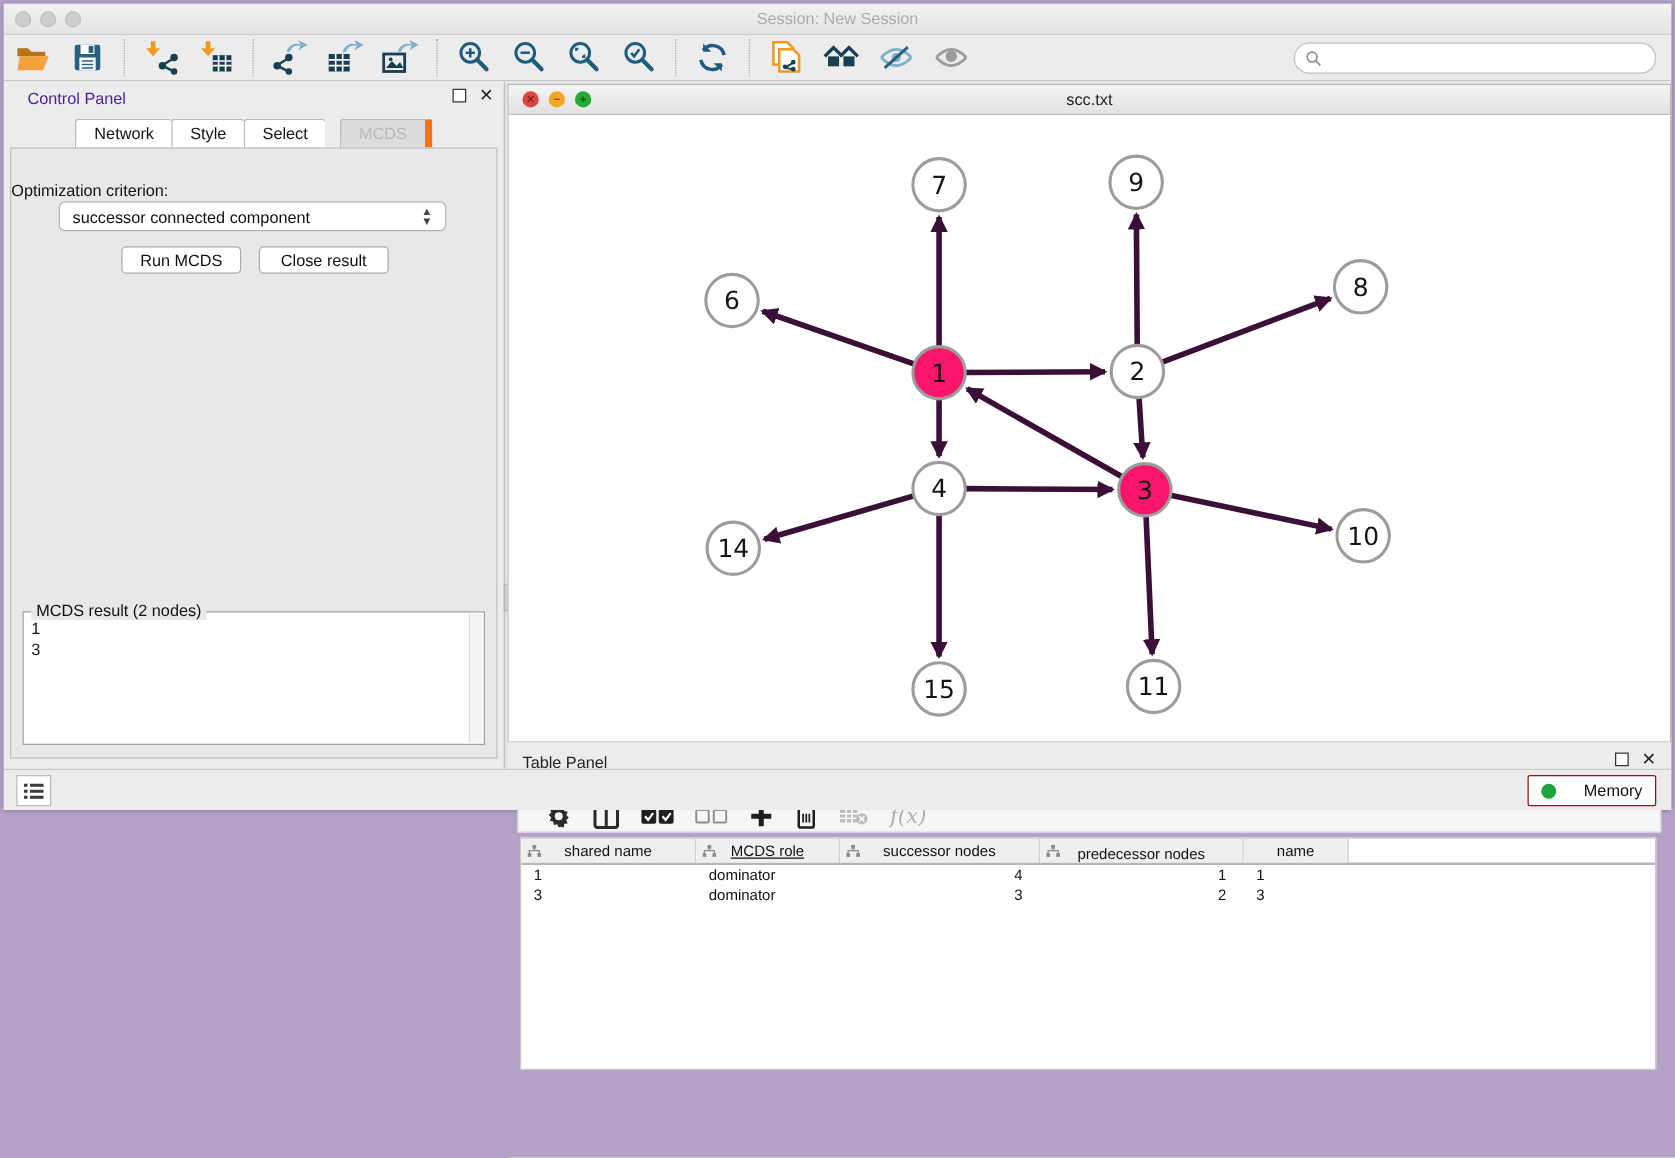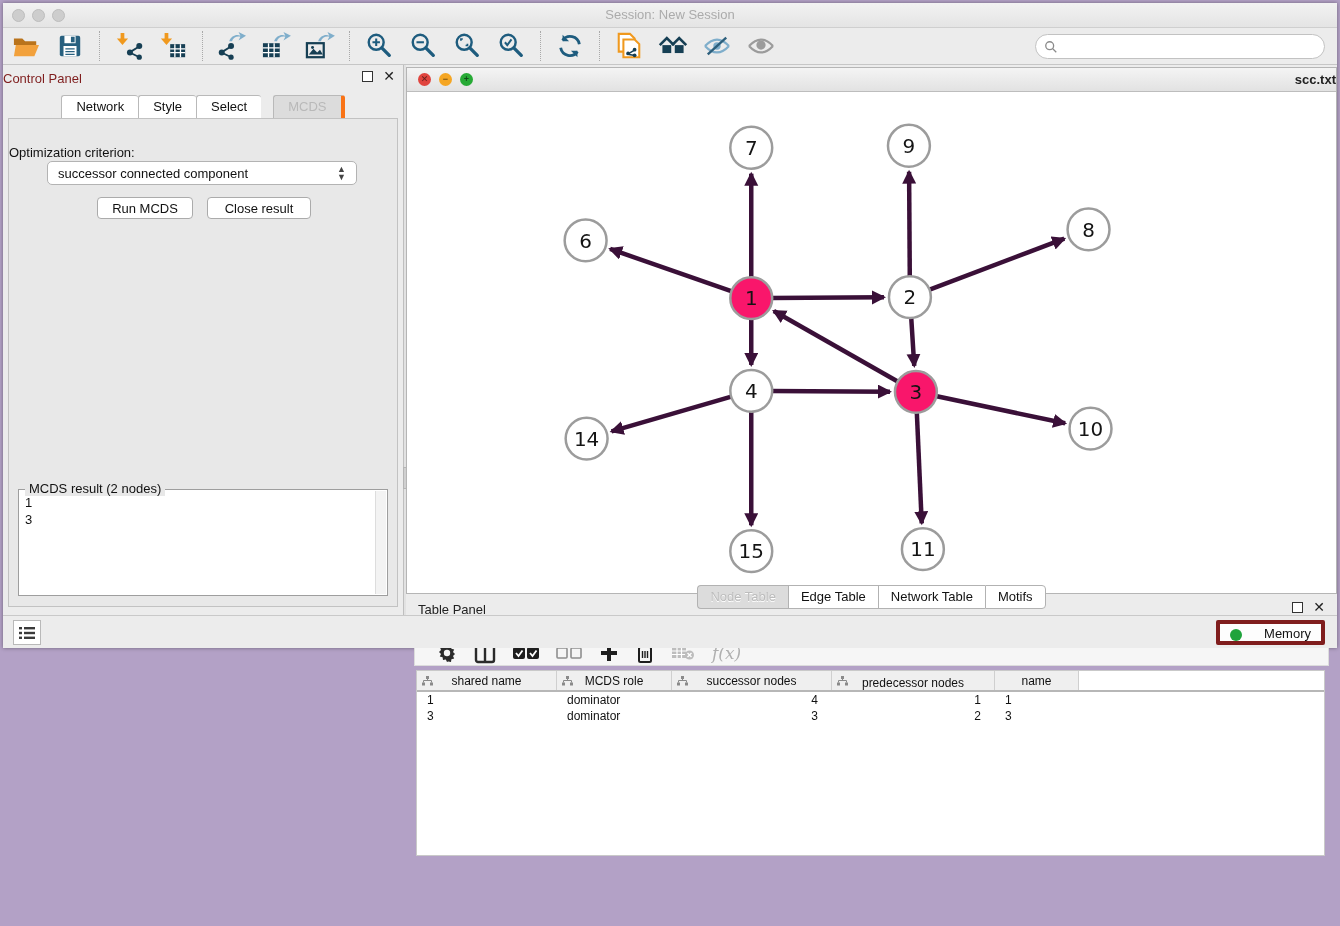--- a/index.html
+++ b/index.html
@@ -21,42 +21,42 @@
   #search-wrap input { border:none; outline:none; flex:1; font-size:13px; background:transparent; height:20px; }
 
   
   #main { position:absolute; top:62px; left:0; right:0; bottom:33px; }
   #control-panel { position:absolute; left:0; top:0; width:400px; bottom:0; background:#ececec; }
   #v-splitter { position:absolute; left:400px; top:0; width:3px; bottom:0; background:#e2e2e2; border-left:1px solid #bfbfbf; }
   #v-splitter .grip { position:absolute; top:402px; left:-1px; width:4px; height:22px; background:#d0d0d0; border:1px solid #b5b5b5; }
   #right-region { position:absolute; left:403px; top:0; right:0; bottom:0; }
 
   
-  #cp-header { position:absolute; top:6px; left:0; font-size:13px; color:#7f1d1d; }
+  #cp-header { position:absolute; top:6px; left:19px; font-size:13px; color:#4c1d95; }
   .panel-btns { position:absolute; top:6px; right:8px; display:flex; gap:10px; align-items:center; }
   .float-btn { width:11px; height:11px; border:1.5px solid #333; background:#fff; }
   .close-btn { font-size:14px; font-weight:bold; color:#222; line-height:11px; }
   #cp-tabs { position:absolute; top:30px; left:0; right:0; display:flex; justify-content:center; }
   .cp-tab { font-size:13px; padding:3px 14px 4px; background:#fff; border:1px solid #b9b9b9; border-right:none; color:#111; border-radius:3px 3px 0 0; }
-  .cp-tab:last-child { border-right:4px solid #f97316;margin-left:12px; }
+  .cp-tab:last-child { border-right:6px solid #f97316;margin-left:12px; }
   .cp-tab.active { background:#dcdcdc; color:#b9b9b9; }
   #cp-content { position:absolute; top:53px; left:5px; right:5px; bottom:8px; background:#e8e8e8; border:1px solid #c2c2c2; }
   #opt-label { position:absolute; top:26px; left:0; right:0; text-align:left; font-size:13px; color:#111; }
   #criterion-select { position:absolute; top:42px; left:38px; right:40px; height:24px; background:#fff; border:1px solid #b3b3b3; border-radius:5px; font-size:13px; display:flex; align-items:center; padding:0 10px; color:#111; }
   #criterion-select .stepper { margin-left:auto; font-size:9px; line-height:8px; color:#444; text-align:center; }
   .cp-button { position:absolute; top:78px; height:22px; background:#fff; border:1px solid #ababab; border-radius:4px; font-size:13px; color:#111; display:flex; align-items:center; justify-content:center; }
   #mcds-fieldset { position:absolute; left:9px; right:9px; top:370px; bottom:10px; background:#fff; border:1px solid #9e9e9e; }
   #mcds-legend { position:absolute; top:-9px; left:6px; background:#e8e8e8; padding:0 4px; font-size:13px; color:#111; }
   #mcds-result-text { position:absolute; top:4px; left:6px; right:14px; bottom:4px; font-size:13px; color:#111; white-space:pre; line-height:17px; }
   #mcds-scroll { position:absolute; top:1px; right:1px; bottom:1px; width:11px; background:#f3f3f3; border-left:1px solid #ddd; }
 
   
   #net-window { position:absolute; top:2px; left:0; right:0; height:527px; border:1px solid #b5b5b5; background:#fff; }
   #net-titlebar { position:absolute; top:0; left:0; right:0; height:24px; background:linear-gradient(#f4f4f4,#e2e2e2); border-bottom:1px solid #bdbdbd; }
-  #net-titlebar .title { position:absolute; left:0; right:0; top:4px; text-align:right; font-size:13px; color:#222;font-weight:bold; }
+  #net-titlebar .title { position:absolute; left:0; right:0; top:4px; text-align:center; font-size:13px; color:#222; }
   .mtl { position:absolute; top:5px; width:13px; height:13px; border-radius:50%; font-size:9px; font-weight:bold; color:rgba(0,0,0,.55); text-align:center; line-height:13px; }
   #net-canvas { position:absolute; top:24px; left:0; right:0; bottom:0; background:#fff; }
   #graph-svg { width:100%; height:100%; }
   #h-grip { position:absolute; left:50%; bottom:-8px; width:10px; height:6px; background:#d8d8d8; border:1px solid #bbb; }
 
   
   #table-panel { position:absolute; top:529px; left:0; right:0; bottom:0; background:#ececec; }
   #tp-header { position:absolute; top:8px; left:12px; font-size:13px; color:#222; }
   #tp-toolbar { position:absolute; top:28px; left:8px; right:8px; height:44px; background:#f6f6f6; border:1px solid #dcdcdc; display:flex; align-items:flex-end; gap:17px; padding-left:22px; }
   .tp-icon { display:flex; align-items:center; justify-content:center; height:24px; }
@@ -69,21 +69,21 @@
   .tp-cell { overflow:hidden; white-space:nowrap; }
   #tp-tabs { position:absolute; bottom:6px; left:0; right:0; display:flex; justify-content:center; }
   .tp-tab { font-size:13px; padding:3px 12px 4px; background:#fff; border:1px solid #b2b2b2; border-right:none; color:#111; }
   .tp-tab:first-child { border-radius:4px 0 0 4px; }
   .tp-tab:last-child { border-right:1px solid #b2b2b2; border-radius:0 4px 4px 0; }
   .tp-tab.active { background:#dcdcdc; color:#bcbcbc; text-shadow:0 1px 0 #fff; }
 
   
   #statusbar { position:absolute; bottom:0; left:0; right:0; height:33px; background:#ececec; border-top:1px solid #c9c9c9; }
   #status-list-btn { position:absolute; left:10px; top:4px; width:28px; height:25px; background:#fff; border:1px solid #b9b9b9; display:flex; align-items:center; justify-content:center; }
-  #memory-btn { position:absolute; right:12px; top:4px; height:25px; background:#fdfdfd; border:4px solid #7f1d1d; border-radius:2px; display:flex; align-items:flex-end; gap:22px; padding:0 10px; font-size:13px; color:#111; }
+  #memory-btn { position:absolute; right:12px; top:4px; height:25px; background:#fdfdfd; border:1px solid #7f1d1d; border-radius:2px; display:flex; align-items:center; gap:22px; padding:0 10px; font-size:13px; color:#111; }
   #memory-dot { width:12px; height:12px; border-radius:50%; background:#1fa33c; }
 </style>
 </head>
 <body>
 
 <div id="window">
 
   <div id="titlebar">
     <span class="tl" style="left:9px"></span>
     <span class="tl" style="left:29px"></span>
@@ -418,21 +418,21 @@
           <div id="tp-thead">
               <div class="th-cell" style="width: 140px;">
                 <svg class="tree-ic" width="11" height="10" viewBox="0 0 11 10">
                   <rect x="4" y="0" width="3" height="3" fill="#8a8a8a"></rect>
                   <rect x="0" y="6.5" width="3" height="3" fill="#8a8a8a"></rect>
                   <rect x="8" y="6.5" width="3" height="3" fill="#8a8a8a"></rect>
                   <path d="M5.5 3v1.5M1.5 6.5V4.5h8v2" stroke="#8a8a8a" fill="none"></path>
                 </svg>
                 <span>shared name</span>
               </div>
-              <div class="th-cell" style="width: 115px;">
+              <div class="th-cell" style="width: 115px; text-decoration: underline;">
                 <svg class="tree-ic" width="11" height="10" viewBox="0 0 11 10">
                   <rect x="4" y="0" width="3" height="3" fill="#8a8a8a"></rect>
                   <rect x="0" y="6.5" width="3" height="3" fill="#8a8a8a"></rect>
                   <rect x="8" y="6.5" width="3" height="3" fill="#8a8a8a"></rect>
                   <path d="M5.5 3v1.5M1.5 6.5V4.5h8v2" stroke="#8a8a8a" fill="none"></path>
                 </svg>
                 <span>MCDS role</span>
               </div>
               <div class="th-cell" style="width: 160px;">
                 <svg class="tree-ic" width="11" height="10" viewBox="0 0 11 10">
@@ -466,26 +466,20 @@
               </div>
               <div class="tp-row">
                 <span class="tp-cell" style="width: 140px; text-align: left; padding: 0px 0px 0px 10px;">3</span>
                 <span class="tp-cell" style="width: 115px; text-align: left; padding: 0px 0px 0px 10px;">dominator</span>
                 <span class="tp-cell" style="width: 160px; text-align: right; padding: 0px 14px 0px 0px;">3</span>
                 <span class="tp-cell" style="width: 163px; text-align: right; padding: 0px 14px 0px 0px;">2</span>
                 <span class="tp-cell" style="width: 84px; text-align: left; padding: 0px 0px 0px 10px;">3</span>
               </div>
             </div>
         </div>
-        <div id="tp-tabs">
-            <span class="tp-tab active">Node Table</span>
-            <span class="tp-tab">Edge Table</span>
-            <span class="tp-tab">Network Table</span>
-            <span class="tp-tab">Motifs</span>
-          </div>
       </div>
     </div>
   </div>
 
   <div id="statusbar">
     <span id="status-list-btn">
       <svg width="16" height="14" viewBox="0 0 16 14">
           <rect x="0" y="1" width="3" height="2.4" fill="#3a3a3a"></rect>
           <rect x="5" y="1" width="11" height="2.4" fill="#3a3a3a"></rect>
           <rect x="0" y="5.8" width="3" height="2.4" fill="#3a3a3a"></rect>

